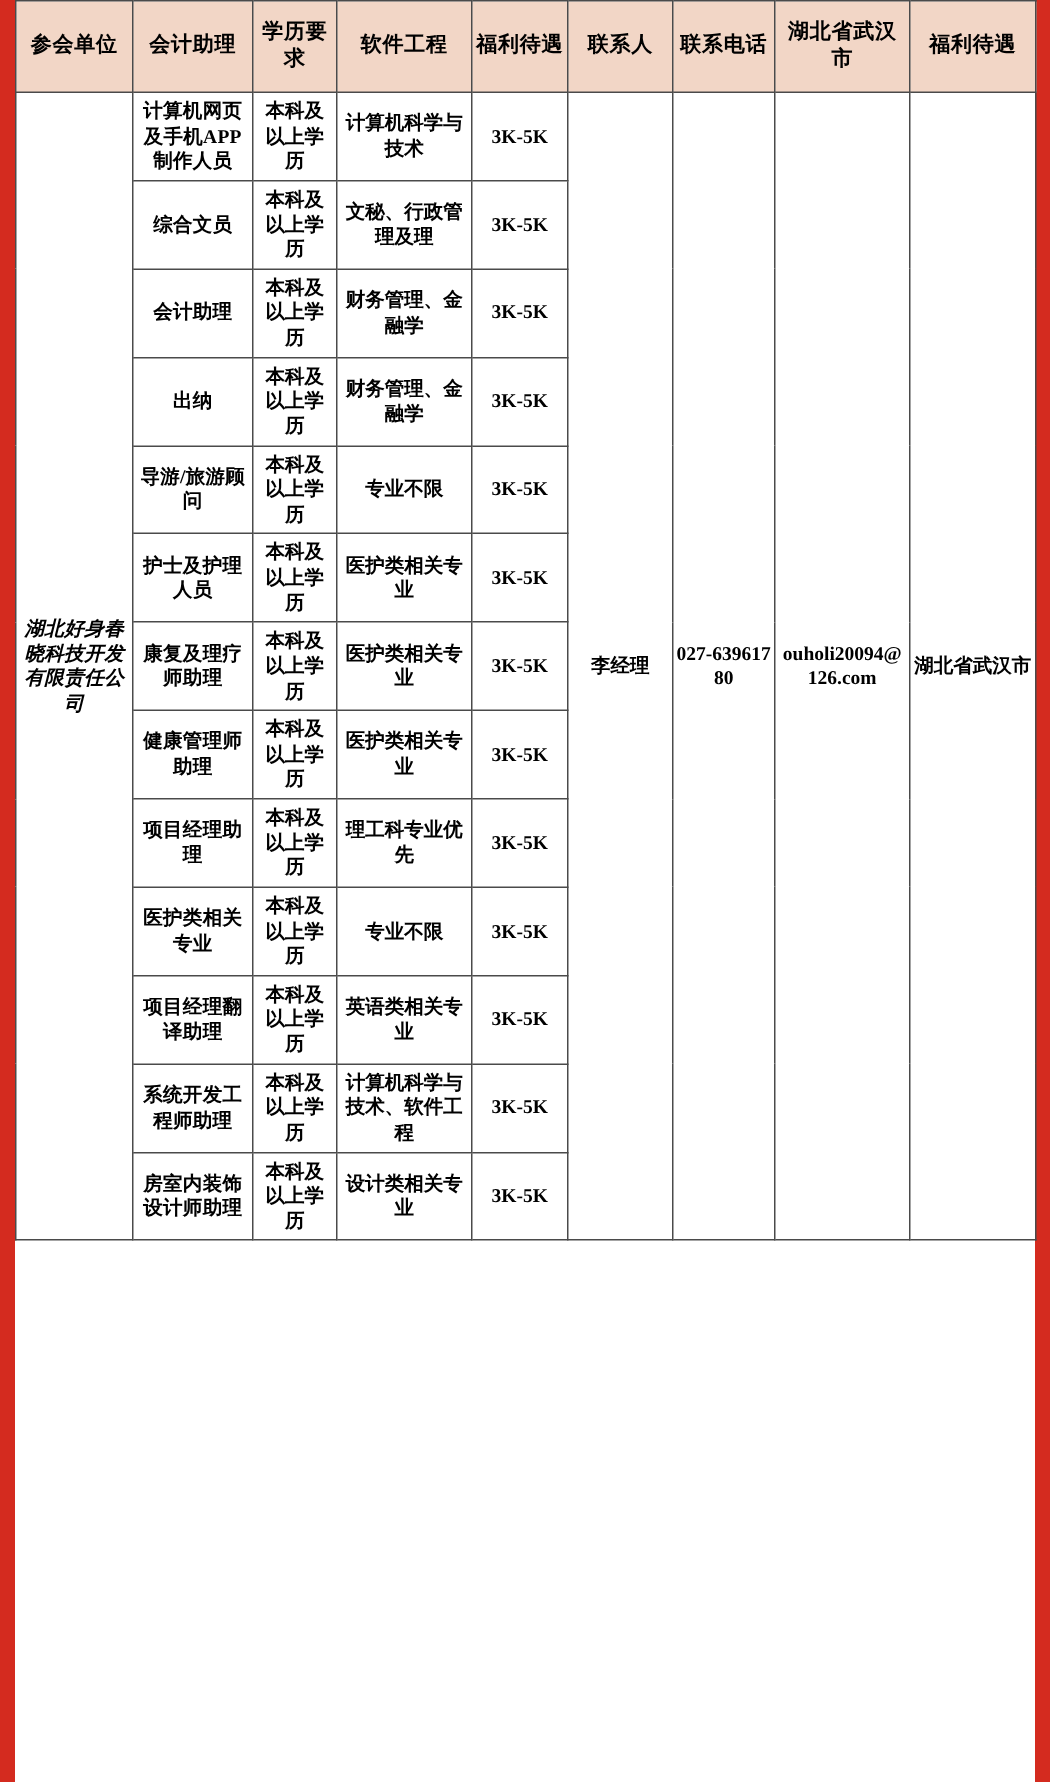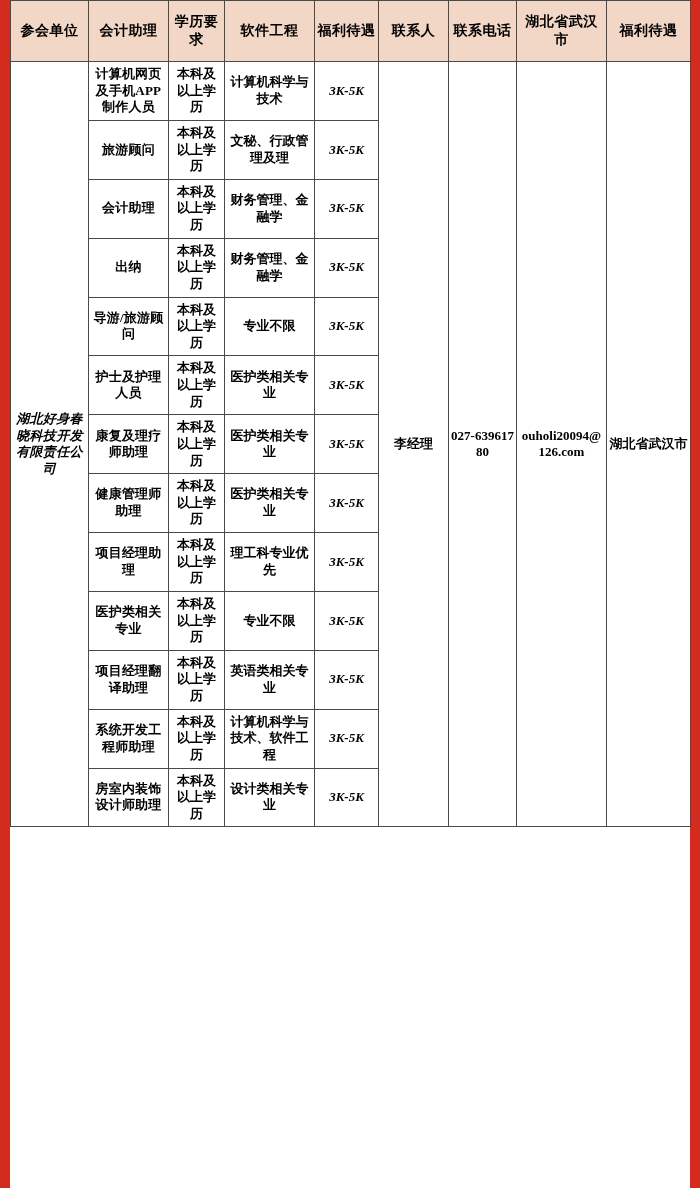--- a/index.html
+++ b/index.html
@@ -55,21 +55,20 @@
   }
   td.edu-cell {
     font-size: 12.5px;
     margin-left: 48px;
   }
   td.major-cell {
     font-size: 12.5px;
   }
   td.salary-cell {
     font-size: 13px;
-    font-style: italic;
   }
   td.contact-cell,
   td.phone-cell,
   td.mail-cell,
   td.addr-cell {
     font-size: 12.5px;
   }
   td.mail-cell {
     font-size: 12px;
     word-break: break-all;
@@ -131,21 +130,21 @@
           <td class="pos-cell">计算机网页及手机APP制作人员</td>
           <td class="edu-cell">本科及以上学历</td>
           <td class="major-cell">计算机科学与技术</td>
           <td class="salary-cell">3K-5K</td>
           <td class="contact-cell" rowspan="13">李经理</td>
           <td class="phone-cell" rowspan="13">027-63961780</td>
           <td class="mail-cell" rowspan="13">ouholi20094@126.com</td>
           <td class="addr-cell" rowspan="13">湖北省武汉市</td>
         </tr>
         <tr>
-          <td class="pos-cell">旅游顾问</td>
+          <td class="pos-cell">综合文员</td>
           <td class="edu-cell">本科及以上学历</td>
           <td class="major-cell">文秘、行政管理及理</td>
           <td class="salary-cell">3K-5K</td>
         </tr>
         <tr>
           <td class="pos-cell">会计助理</td>
           <td class="edu-cell">本科及以上学历</td>
           <td class="major-cell">财务管理、金融学</td>
           <td class="salary-cell">3K-5K</td>
         </tr>

